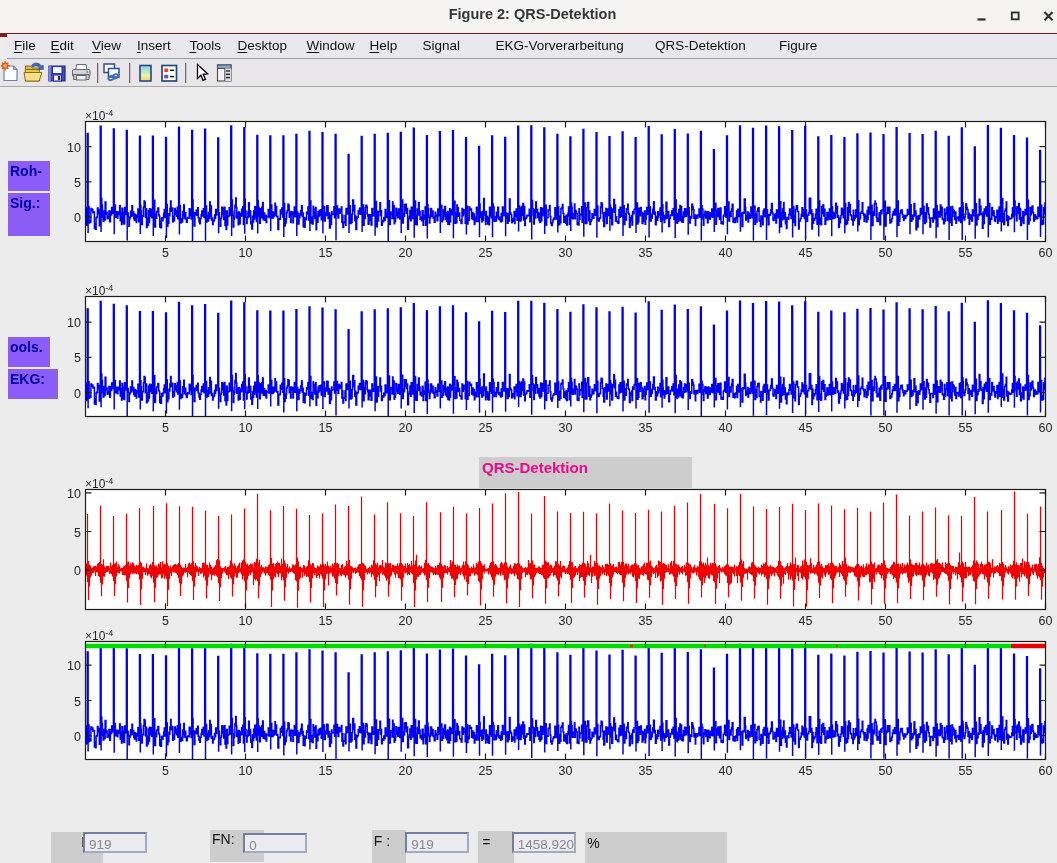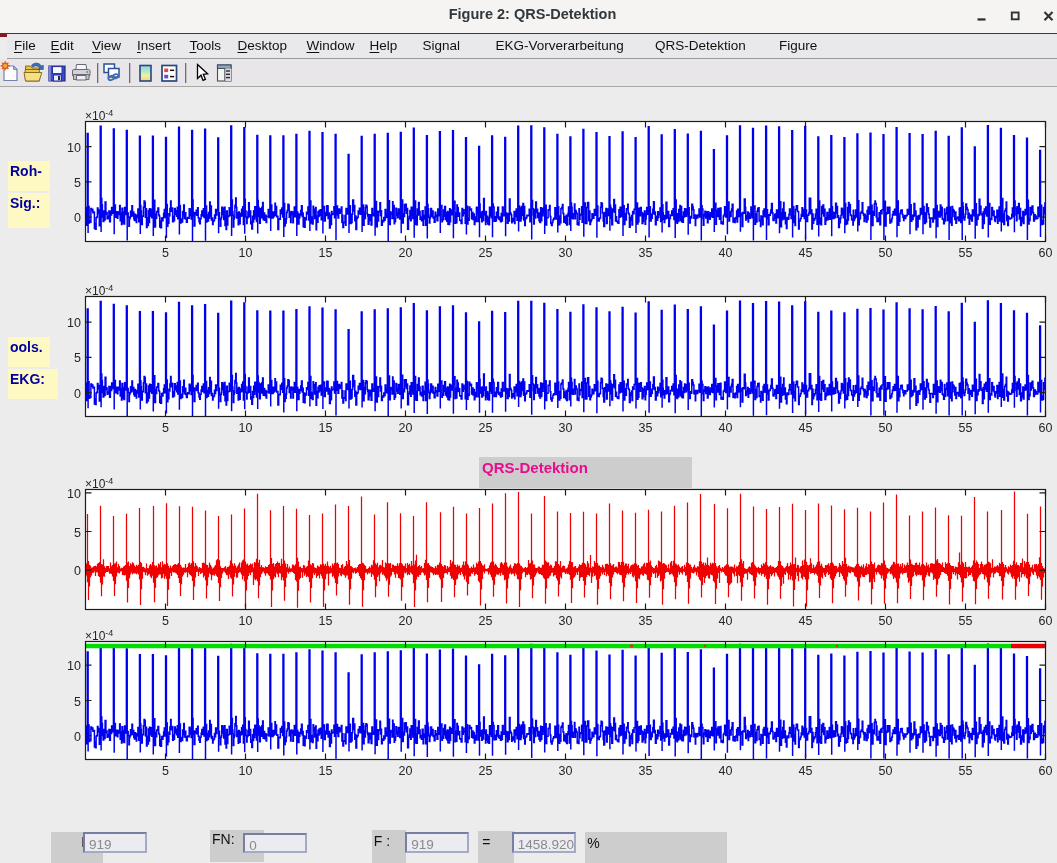--- a/index.html
+++ b/index.html
@@ -7,21 +7,21 @@
 #titlebar { position:absolute; left:0; top:0; width:1057px; height:33px;
   background:#f5f4f2; border-bottom:4px solid #7f1d1d; }
 #title { position:absolute; left:4px; top:6px; width:1057px; text-align:center;
   font-size:14.5px; font-weight:bold; color:#32373b; }
 #menubar { position:absolute; left:7px; top:34px; width:1057px; height:24px;
   background:#e9e8ec; border-bottom:1px solid #9a9a9a; }
 .mi { position:absolute; top:4px; font-size:13.5px; color:#111; }
 .ul { text-decoration:underline; text-underline-offset:2px; }
 #toolbar { position:absolute; left:0; top:59px; width:1057px; height:27px;
   background:#e8e6e9; border-bottom:1px solid #a8a8a8; }
-.graybox { position:absolute; background:#fef9c3; }
+.graybox { position:absolute; background:#8b5cf6; }
 .bluelab { font-size:14px; font-weight:bold; color:#0000a0; padding:2px 0 0 2px; }
 .ctl { position:absolute; background:#cdcdcd; font-size:14px; color:#111; }
 .inp { position:absolute; background:#edebf2; border:2px solid;
   border-color:#757fa1 #a2aac6 #a2aac6 #757fa1; font-size:13.5px; color:#8a8a8a;
   padding:3px 0 0 4px; box-sizing:border-box; }
 #qrstitle { position:absolute; left:479px; top:457px; width:213px; height:31px;
   background:#cdcdcd; font-size:15px; font-weight:bold; color:#ec0a8c; padding:2px 0 0 3px;
   box-sizing:border-box; }
 .winbtn { position:absolute; top:0; }
 </style></head>
@@ -228,21 +228,21 @@
         <line x1="226" y1="15.3" x2="230" y2="15.3"></line>
         <line x1="226" y1="18.6" x2="230" y2="18.6"></line>
       </g>
 <line x1="224.8" y1="9.4" x2="224.8" y2="22" stroke="#4a4a52" stroke-width="1"></line>
 </svg>
   </div>
 
 <div class="graybox" style="left:8px;top:160.8px;width:42px;height:30.5px">
     <div class="bluelab">Roh-</div>
   </div>
-<div class="graybox" style="left:8px;top:192.5px;width:42px;height:35px">
+<div class="graybox" style="left:8px;top:192.5px;width:42px;height:43px">
     <div class="bluelab">Sig.:</div>
   </div>
 <div class="graybox" style="left:8px;top:336.5px;width:42px;height:30.5px">
     <div class="bluelab">ools.</div>
   </div>
 <div class="graybox" style="left:8px;top:368.5px;width:50px;height:30.5px">
     <div class="bluelab">EKG:</div>
   </div>
 <div id="qrstitle">QRS-Detektion</div>
 

